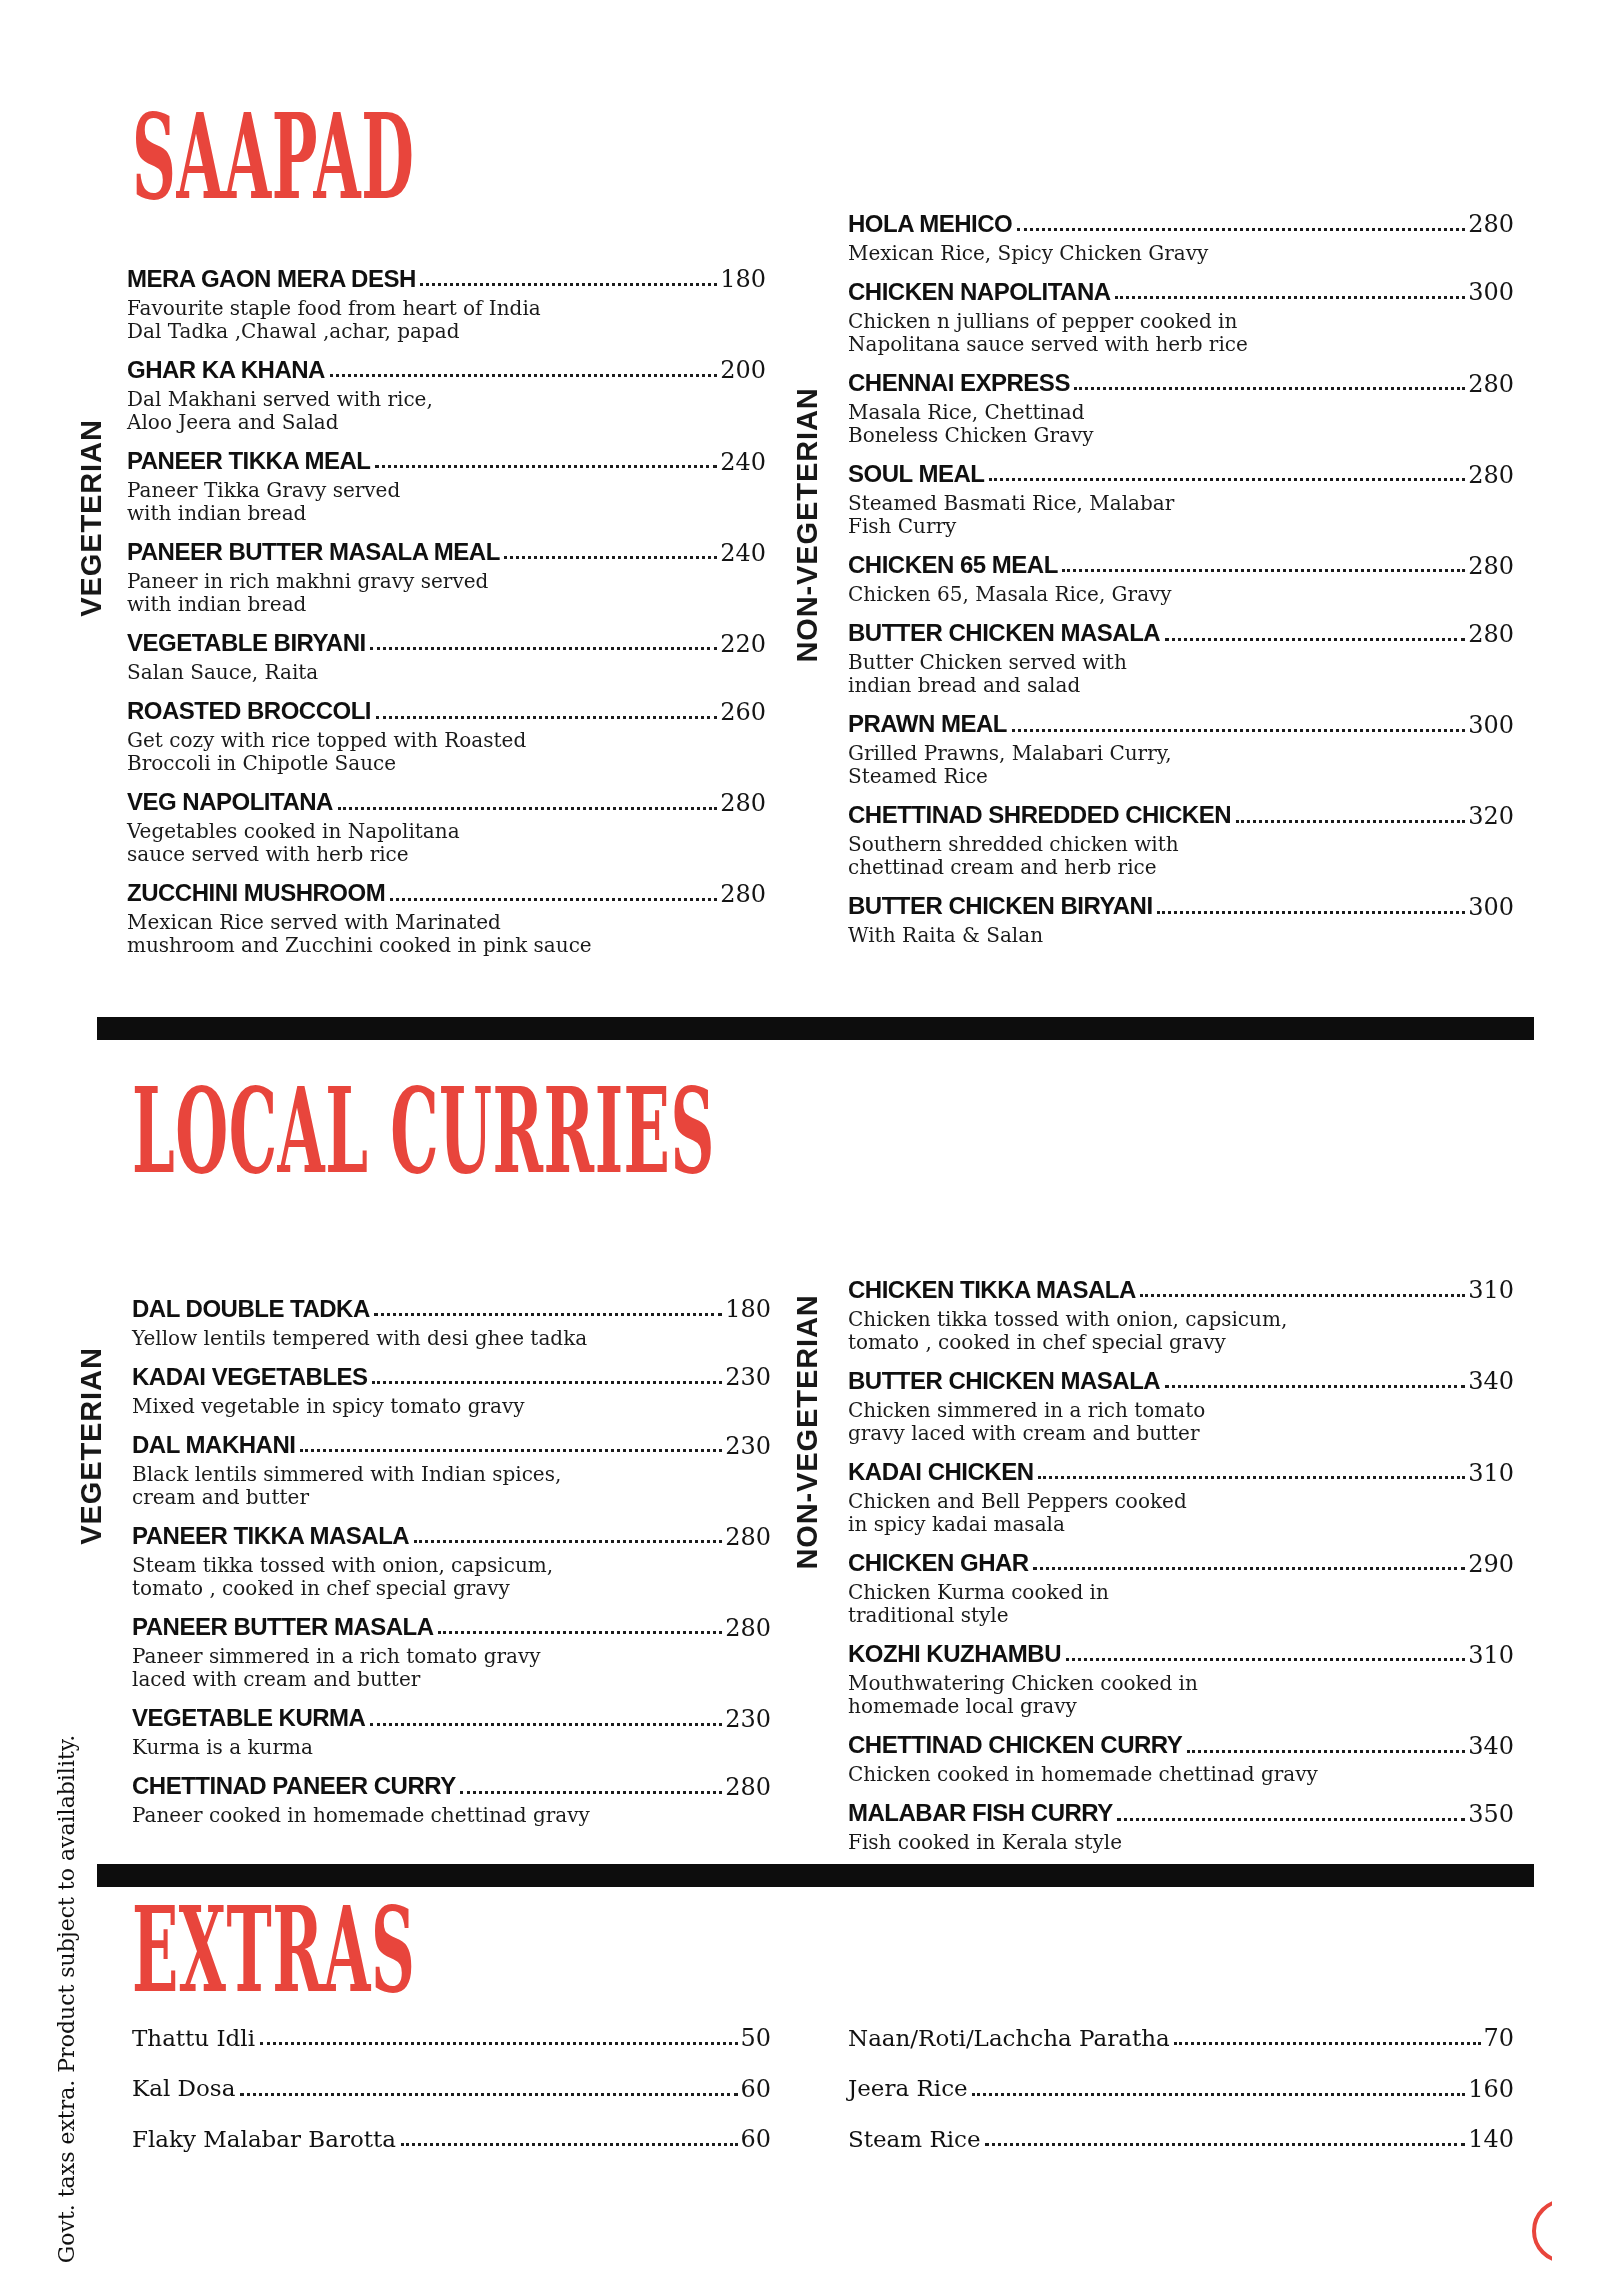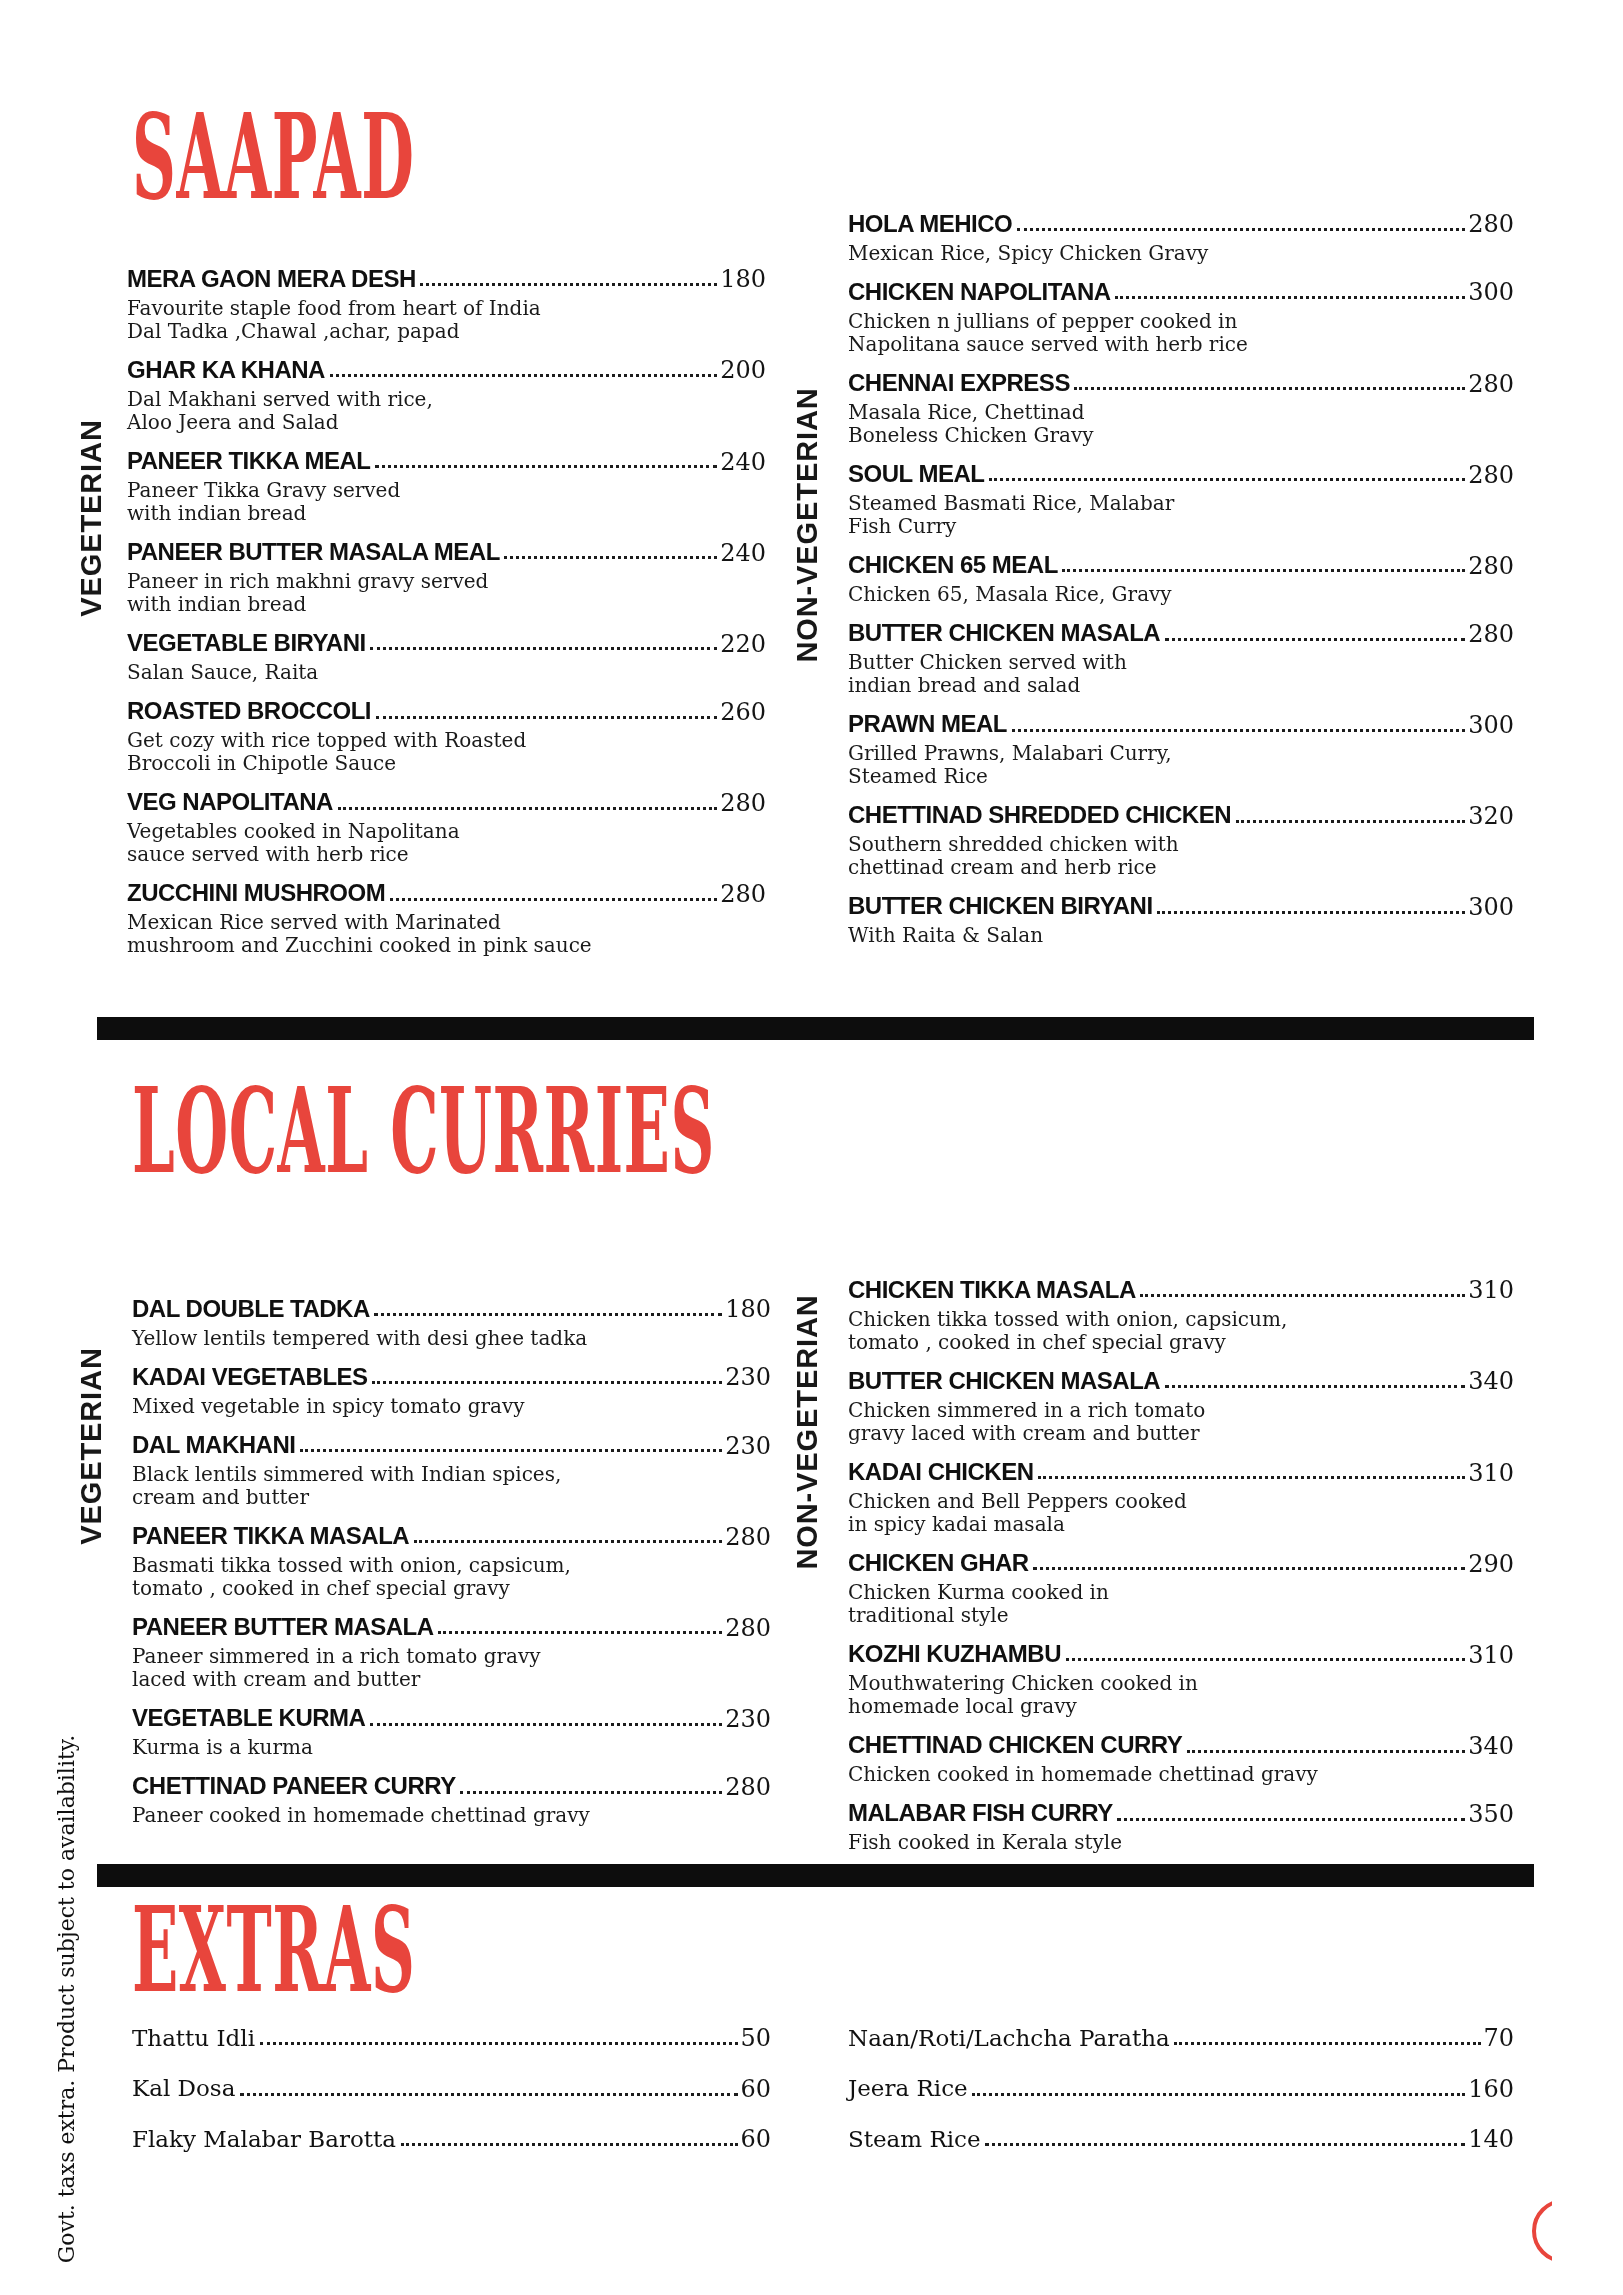--- a/index.html
+++ b/index.html
@@ -368,21 +368,21 @@
           <div>cream and butter</div>
         </div>
       </div>
       <div class="item">
         <div class="item-row">
           <span class="item-name">PANEER TIKKA MASALA</span>
           <span class="leader"></span>
           <span class="item-price">280</span>
         </div>
         <div class="item-desc">
-          <div>Basmati tikka tossed with onion, capsicum,</div>
+          <div>Steam tikka tossed with onion, capsicum,</div>
           <div>tomato , cooked in chef special gravy</div>
         </div>
       </div>
       <div class="item">
         <div class="item-row">
           <span class="item-name">PANEER BUTTER MASALA</span>
           <span class="leader"></span>
           <span class="item-price">280</span>
         </div>
         <div class="item-desc">

